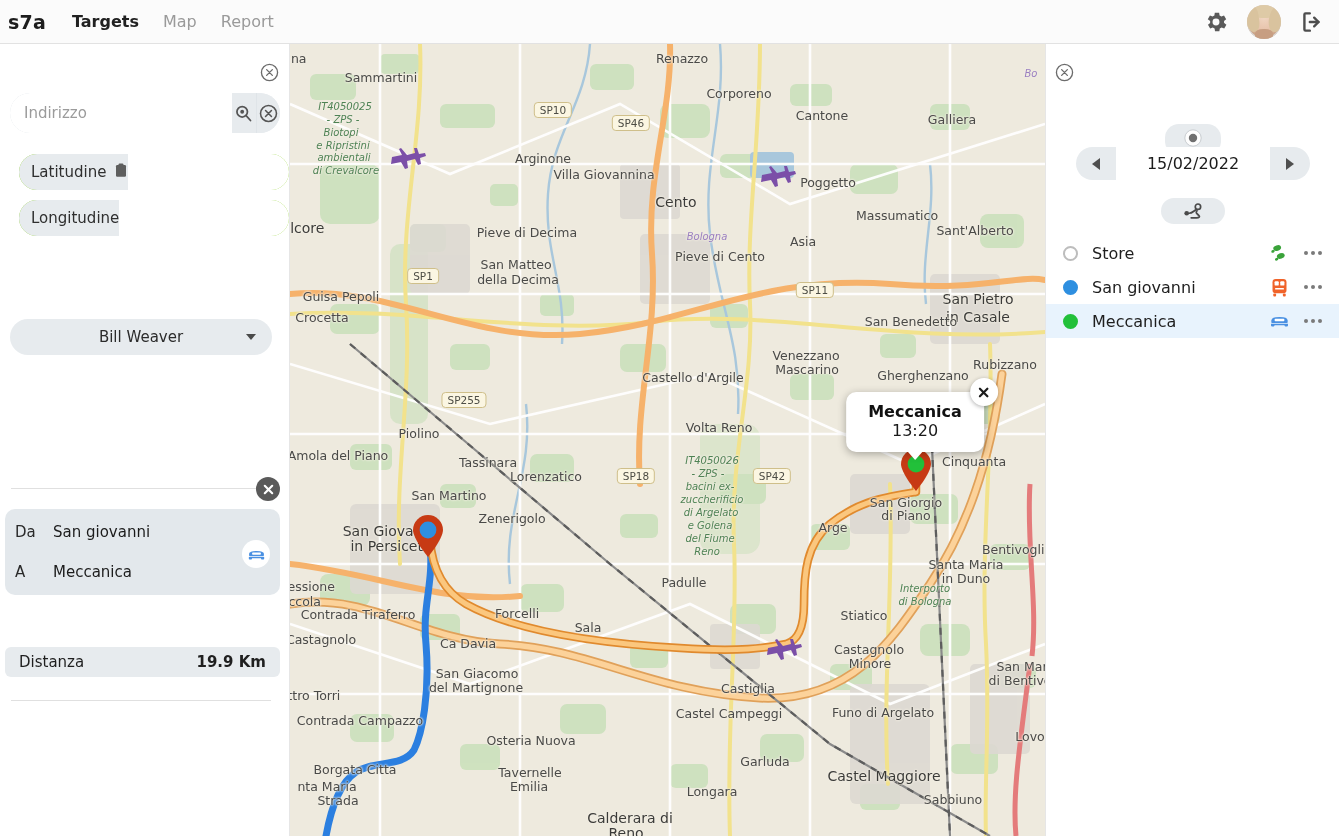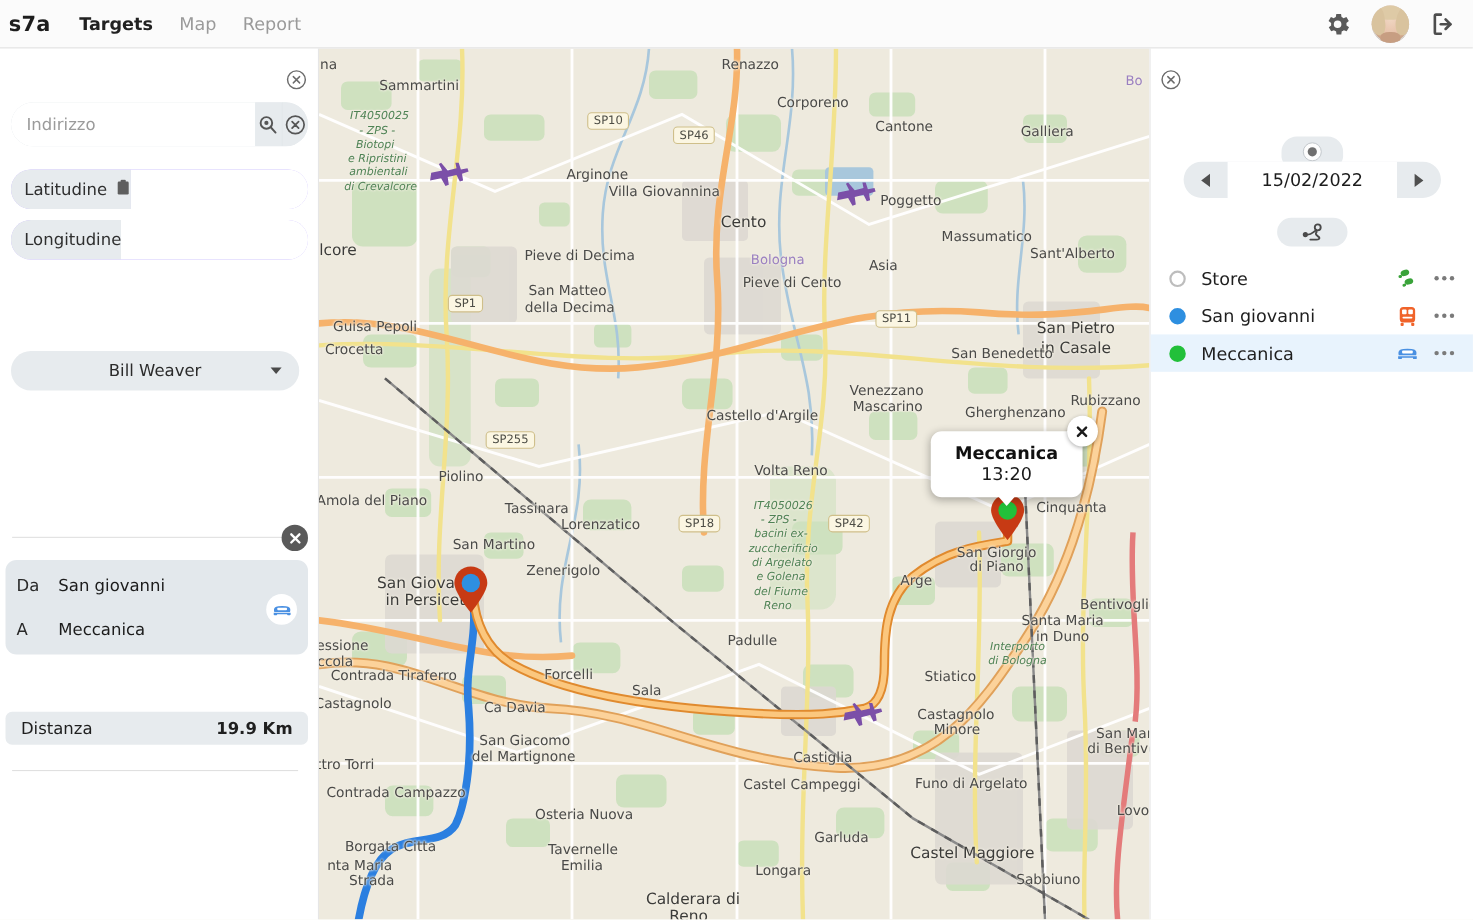--- a/index.html
+++ b/index.html
@@ -71,22 +71,22 @@
     font-family: "DejaVu Sans", "Liberation Sans", sans-serif;
   }
   .search-input::placeholder { color: #9b9b9b; }
   .search-btn, .clear-btn {
     width: 44px; display: flex; align-items: center; justify-content: center;
     background: #e7ebee; cursor: pointer;
   }
   .clear-btn { border-left: 1px solid #dfe4e8; border-radius: 0 20px 20px 0; }
 
   .coord-row {
-    position: absolute; left: 10px; width: 270px; height: 36px;
-    display: flex; border-radius: 18px; overflow: hidden; background: #c4b5fd;
+    position: absolute; left: 19px; width: 270px; height: 36px;
+    display: flex; border-radius: 18px; overflow: hidden; background: #84cc16;
   }
   .coord-row.lat { top: 110px; }
   .coord-row.lon { top: 156px; }
   .coord-label {
     width: 119px; display: flex; align-items: center; gap: 8px;
     padding-left: 12px; font-size: 15px; color: #2f2f2f;
     background: #e7ebee;
   }
   .coord-input {
     flex: 1; border: none; outline: none; background: #ffffff;
@@ -162,21 +162,21 @@
   .map svg { display: block; }
   .map-label {
     position: absolute; font-size: 11px; color: #4a4a48;
     white-space: nowrap; transform: translate(-50%, -50%);
     text-shadow: 0 0 2px #f2eee3, 0 0 2px #f2eee3, 0 0 3px #f2eee3;
     pointer-events: none;
   }
   .map-label.big { font-size: 14px; color: #3b3b39; }
   .map-label.med { font-size: 12.5px; }
   .map-label.park { color: #4e8254; font-style: italic; font-size: 10px; }
-  .map-label.water { color: #9a7fc0; font-size: 12px; }
+  .map-label.water { color: #9a7fc0; font-style: italic; font-size: 10px; }
   .road-shield {
     position: absolute; transform: translate(-50%, -50%);
     background: #fbf6e2; border: 1px solid #cfbf8a; border-radius: 4px;
     font-size: 10.5px; color: #4d4d45; padding: 1px 5px; white-space: nowrap;
   }
   .pin { position: absolute; transform: translate(-50%, -100%); cursor: pointer; }
   .popup {
     position: absolute; transform: translate(-50%, -100%);
     background: #ffffff; border-radius: 10px; padding: 10px 22px 12px;
     box-shadow: 0 2px 8px rgba(0,0,0,.3); text-align: center; min-width: 110px;

